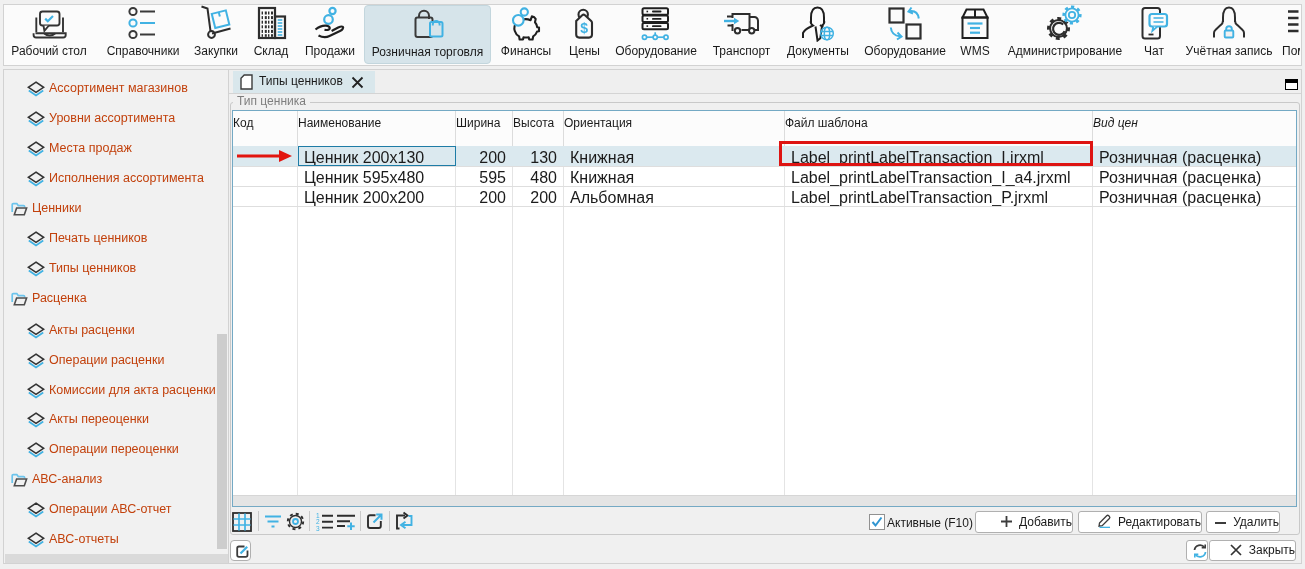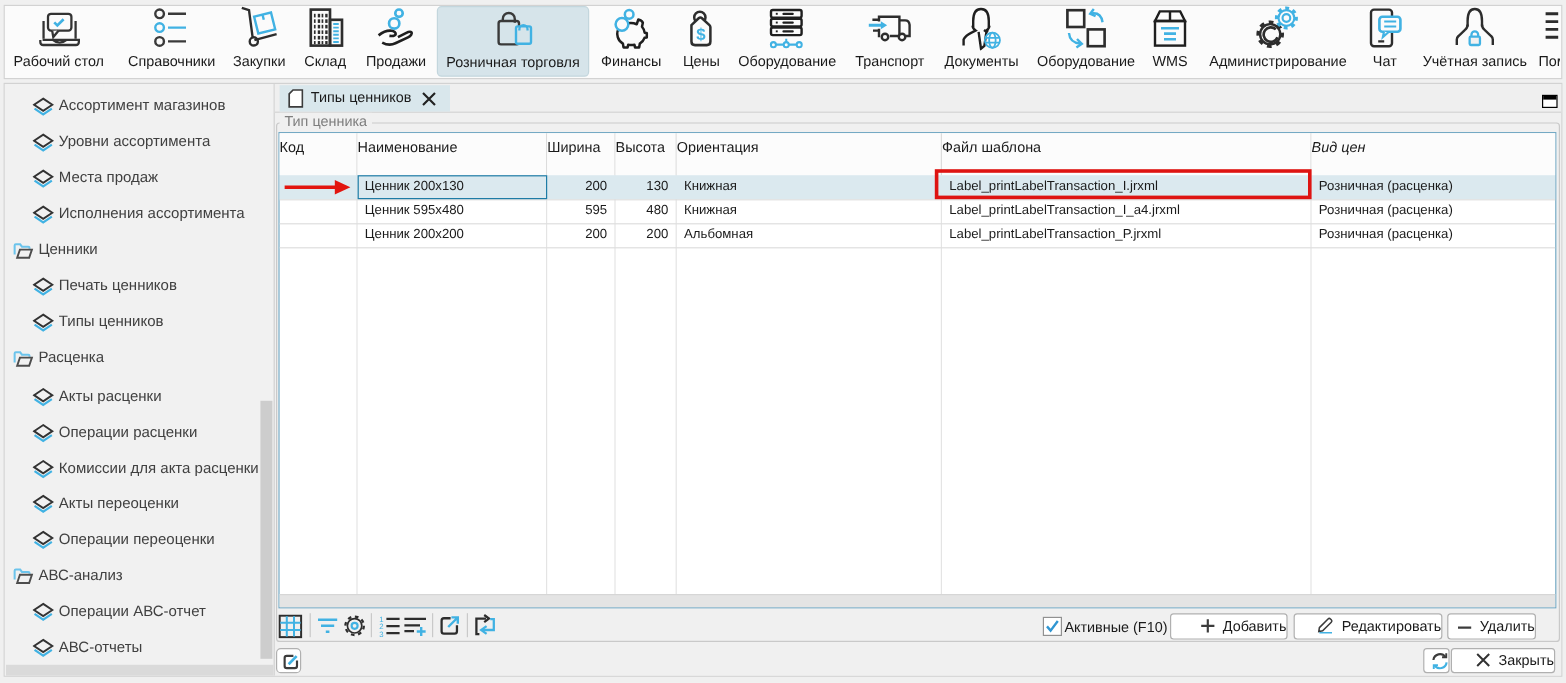--- a/index.html
+++ b/index.html
@@ -9,36 +9,36 @@
   
   #toolbar { left:3px; top:4px; width:1299px; height:62px; background:#fbfbfb; border:1px solid #d2d2d2; }
   .titem { position:absolute; top:0; height:60px; text-align:center; font-size:12px; color:#1a1a1a; }
   .titem svg { position:absolute; left:50%; transform:translateX(-50%); top:-1px; }
   .titem span { position:absolute; left:50%; transform:translateX(-50%); top:39px; white-space:nowrap; }
   .tsel { background:#d6e4ea; border:1px solid #c3d6dd; border-radius:4px; }
   
   #frame { left:3px; top:69px; width:1299px; height:495px; border:1px solid #d2d2d2; background:#f1f1f1; }
   
   #sidebar { left:0; top:0; width:224px; height:493px; background:#f1f1f1; }
-  .sitem { position:absolute; height:18px; font-size:12.5px; color:#404040; white-space:nowrap; }
+  .sitem { position:absolute; height:18px; font-size:12.5px; color:#c2410c; white-space:nowrap; }
   .sitem svg { position:absolute; top:1px; }
   .svthumb { left:213px; width:10px; background:#cdcdcd; }
   .shscroll { left:1px; top:484px; width:223px; height:9px; background:#dadada; }
   
   #main { left:224px; top:0; width:1073px; height:493px; background:#f0f0f0; border-left:1px solid #d2d2d2; }
   #tabbar { left:0; top:0; width:1072px; height:24px; background:#efefef; border-bottom:1px solid #d4d4d4; }
   #tab { left:4px; top:1px; width:142px; height:22px; background:#d9e7ec; font-size:12px; }
   
   #fset { left:1px; top:32px; width:1070px; height:433px; border:1px solid #c9c9c9; border-radius:3px; }
   #fsetlbl { left:4px; top:24px; background:#f0f0f0; padding:0 4px; color:#7e7e7e; font-size:12px; }
   
   #grid { left:3px; top:40px; width:1065px; height:397px; border:1px solid #74a9c4; background:#fff; }
   .hcell { position:absolute; top:0; height:35px; background:#fcfcfc; font-size:12px; text-align:left; padding-top:5px; border-right:1px solid #dcdcdc; }
   .vline { position:absolute; top:35px; width:1px; height:349px; background:#e4e4e4; }
-  .row { position:absolute; left:0; width:1063px; height:20px; font-size:11px; }
+  .row { position:absolute; left:0; width:1063px; height:20px; font-size:16px; }
   .row div { position:absolute; top:3px; white-space:nowrap; }
   .rline { position:absolute; left:0; width:1063px; height:1px; background:#dedede; }
   .num { text-align:right; }
   #hscroll { position:absolute; left:0; top:384px; width:1063px; height:11px; background:#e4e4e4; border-top:1px solid #d6d6d6; }
   
   .sep { position:absolute; width:1px; height:20px; background:#c9c9c9; }
   .btn { position:absolute; background:#fff; border:1px solid #b0b0b0; border-radius:3px; font-size:12px; text-align:right; }
   .ico { position:absolute; }
 </style>
 </head>

